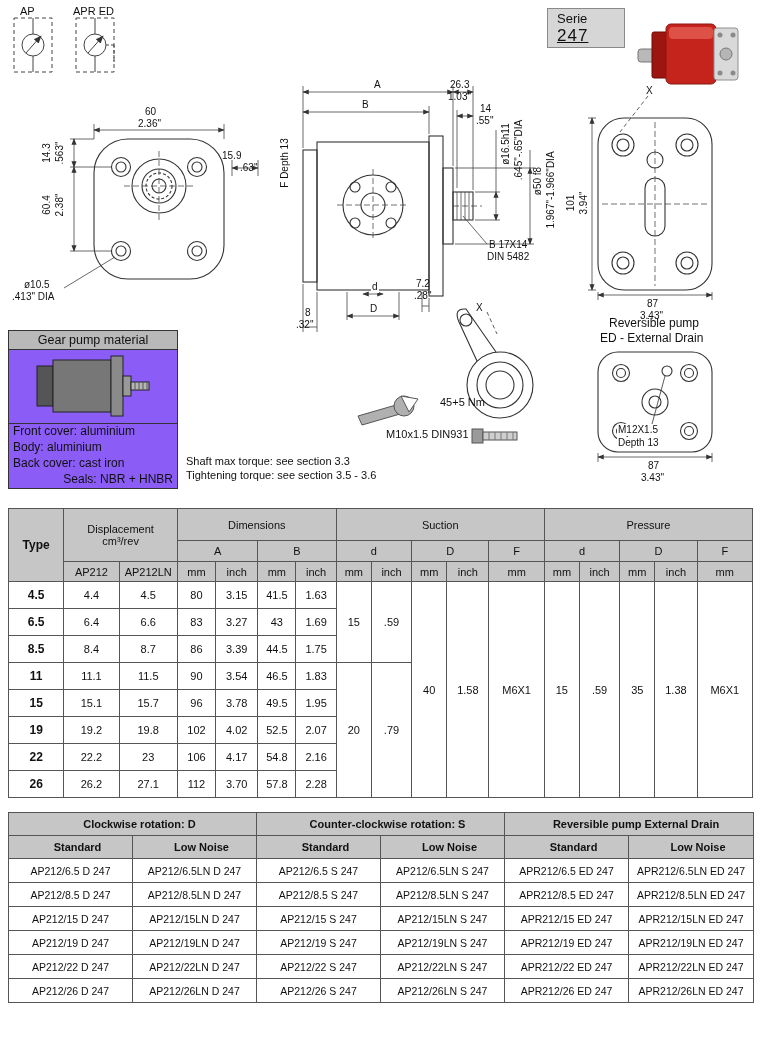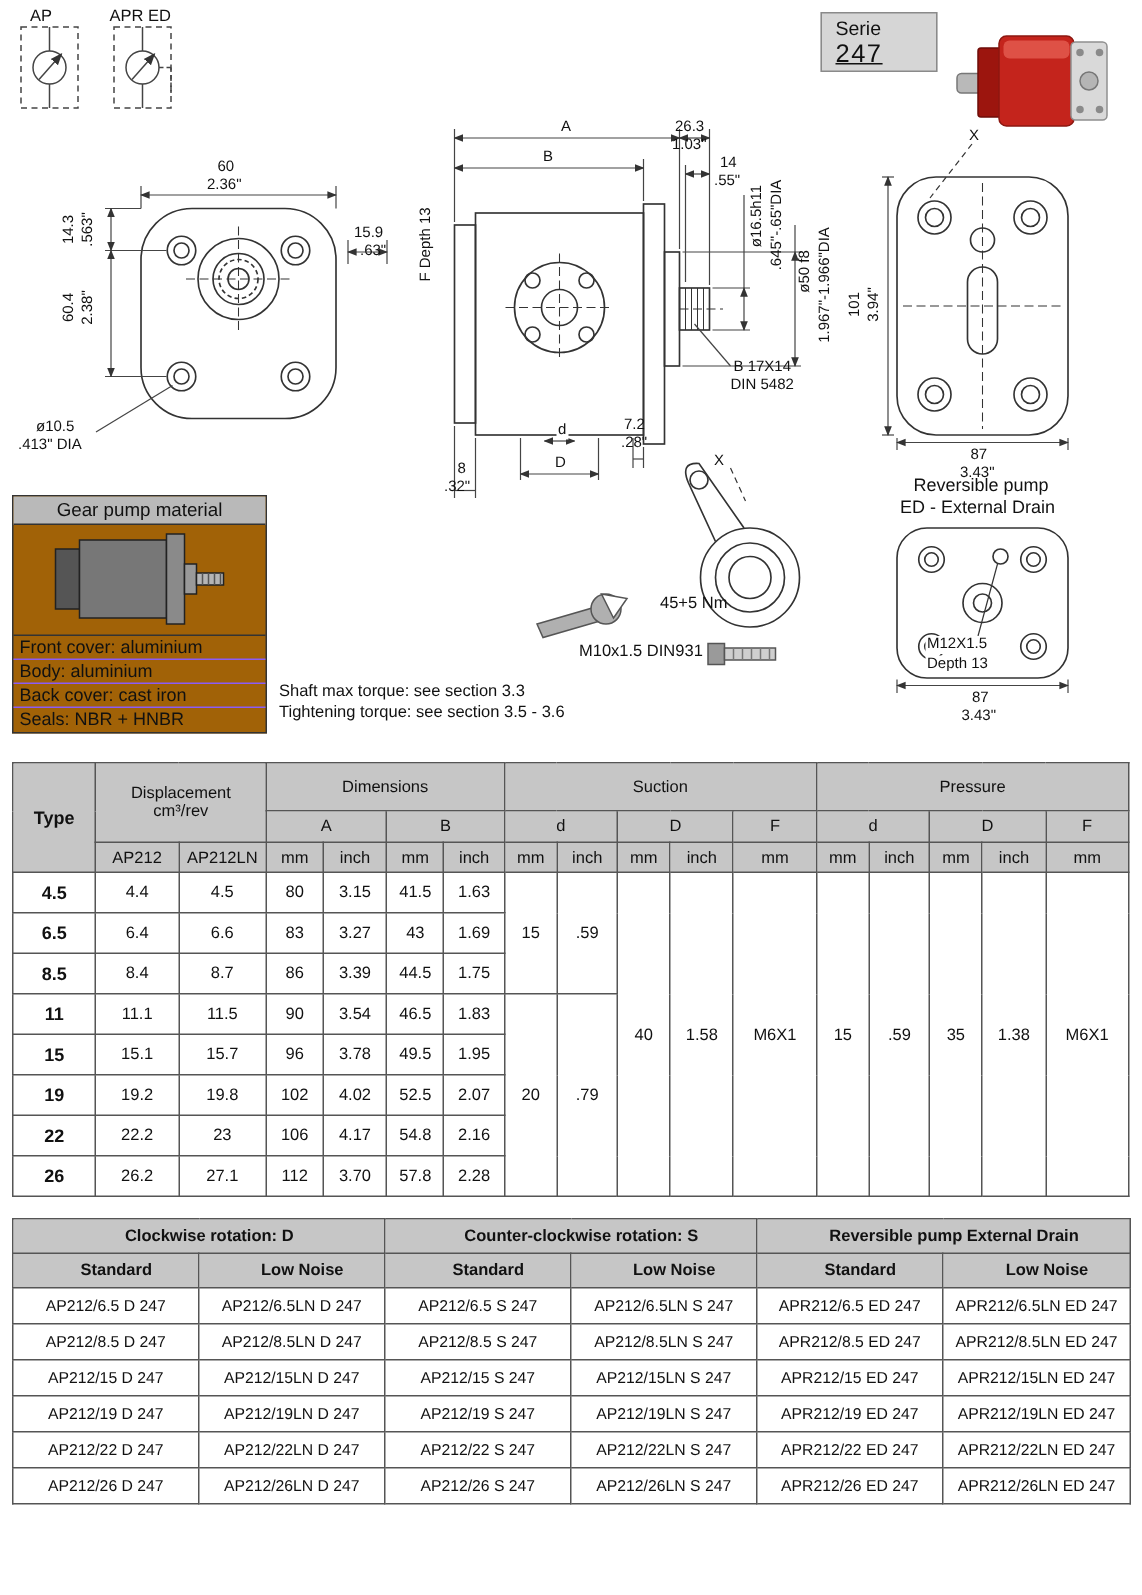--- a/index.html
+++ b/index.html
@@ -12,27 +12,27 @@
   .vlbl { position:absolute; font-size:10px; line-height:11px; white-space:nowrap;
           transform:translate(-50%,-50%) rotate(-90deg); }
   .f11 { font-size:11px; }
   .f12 { font-size:12px; }
   .bg  { background:#fff; padding:0 1px; }
   .serie-badge { position:absolute; left:547px; top:8px; width:78px; height:40px;
                  background:#d6d6d6; border:1px solid #8a8a8a; padding:2px 9px; }
   .serie-badge .s1 { font-size:13px; }
   .serie-badge .s2 { font-size:17px; letter-spacing:1px;text-decoration:underline; }
   .material-box { position:absolute; left:8px; top:330px; width:170px;
-                  border:1px solid #333; background:#a16207; }
+                  border:1px solid #333; background:#8b5cf6; }
   .material-title { background:#b9b9b9; border-bottom:1px solid #333; text-align:center;
                     font-size:12.5px; padding:2px 0; }
   .material-drawing { height:74px; border-bottom:1px solid #333; }
   .material-row { border-bottom:1px solid #8b5cf6; font-size:12px; height:16px;
                   line-height:15px; padding:0 4px; white-space:nowrap; }
-  .material-row:last-child { border-bottom:none; }
+  .material-row:last-child { border-bottom:none;text-align:right; }
   table { border-collapse:collapse; position:absolute; table-layout:fixed; background:#fff; }
   th,td { border:1px solid #555; text-align:center; vertical-align:middle; padding:0; overflow:hidden; }
   .dim-table { left:8px; top:508px; width:745px; }
   .dim-table thead th { background:#c6c6c6; font-weight:normal; font-size:11px; }
   .dim-table td { height:27px; font-size:11px; }
   .tcol { font-weight:bold !important; font-size:12px !important; }
   .order-table { left:8px; top:812px; width:745px; }
   .order-table th { background:#c6c6c6; font-size:11px; font-weight:bold; height:23px;padding-left:14px; }
   .order-table td { height:24px; font-size:10.5px; }
 </style>
@@ -242,21 +242,21 @@
   </div>
 
   <span class="lbl" style="left:145px;top:106px">60</span>
   <span class="lbl" style="left:138px;top:118px">2.36"</span>
   <span class="vlbl" style="left:46px;top:153px">14.3</span>
   <span class="vlbl" style="left:59px;top:153px">.563"</span>
   <span class="vlbl" style="left:46px;top:205px">60.4</span>
   <span class="vlbl" style="left:59px;top:205px">2.38"</span>
   <span class="lbl" style="left:24px;top:279px">ø10.5</span>
   <span class="lbl" style="left:12px;top:291px">.413" DIA</span>
-  <span class="lbl" style="left:236px;top:150px">15.9</span>
+  <span class="lbl" style="left:222px;top:150px">15.9</span>
   <span class="lbl" style="left:240px;top:162px">.63"</span>
   <span class="vlbl" style="left:284px;top:163px">F Depth 13</span>
 
   <span class="lbl" style="left:374px;top:79px">A</span>
   <span class="lbl" style="left:362px;top:99px">B</span>
   <span class="lbl" style="left:450px;top:79px">26.3</span>
   <span class="lbl" style="left:448px;top:91px">1.03"</span>
   <span class="lbl" style="left:480px;top:103px">14</span>
   <span class="lbl" style="left:476px;top:115px">.55"</span>
   <span class="vlbl" style="left:505px;top:144px">ø16.5h11</span>

